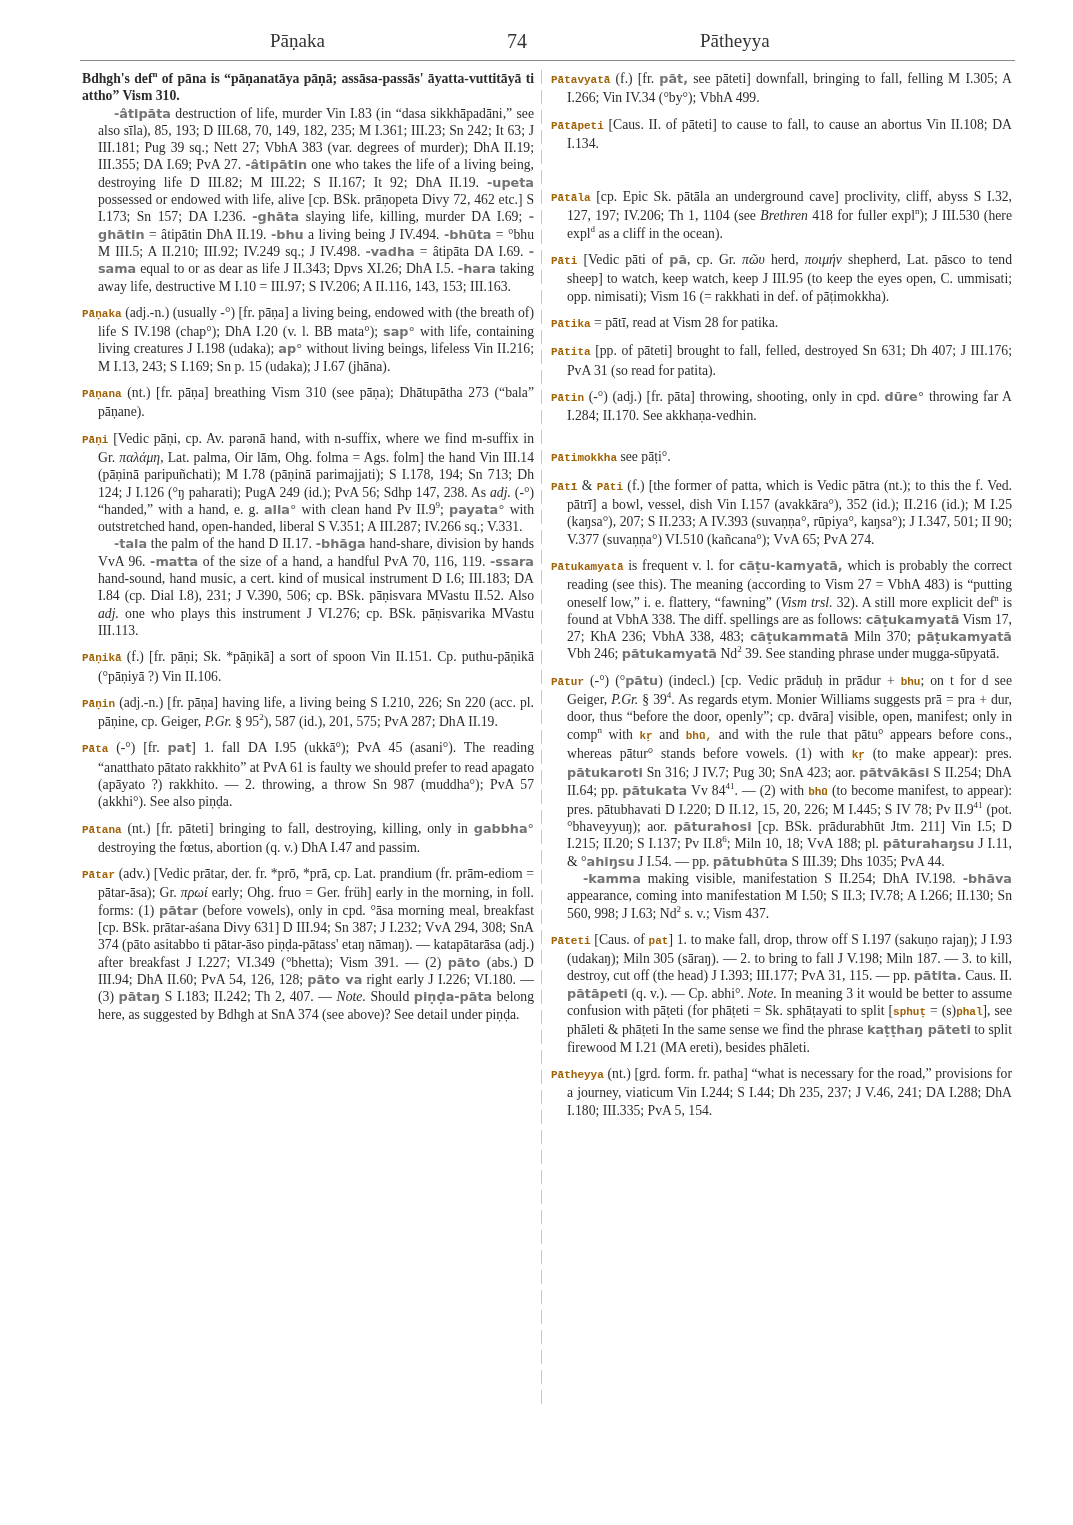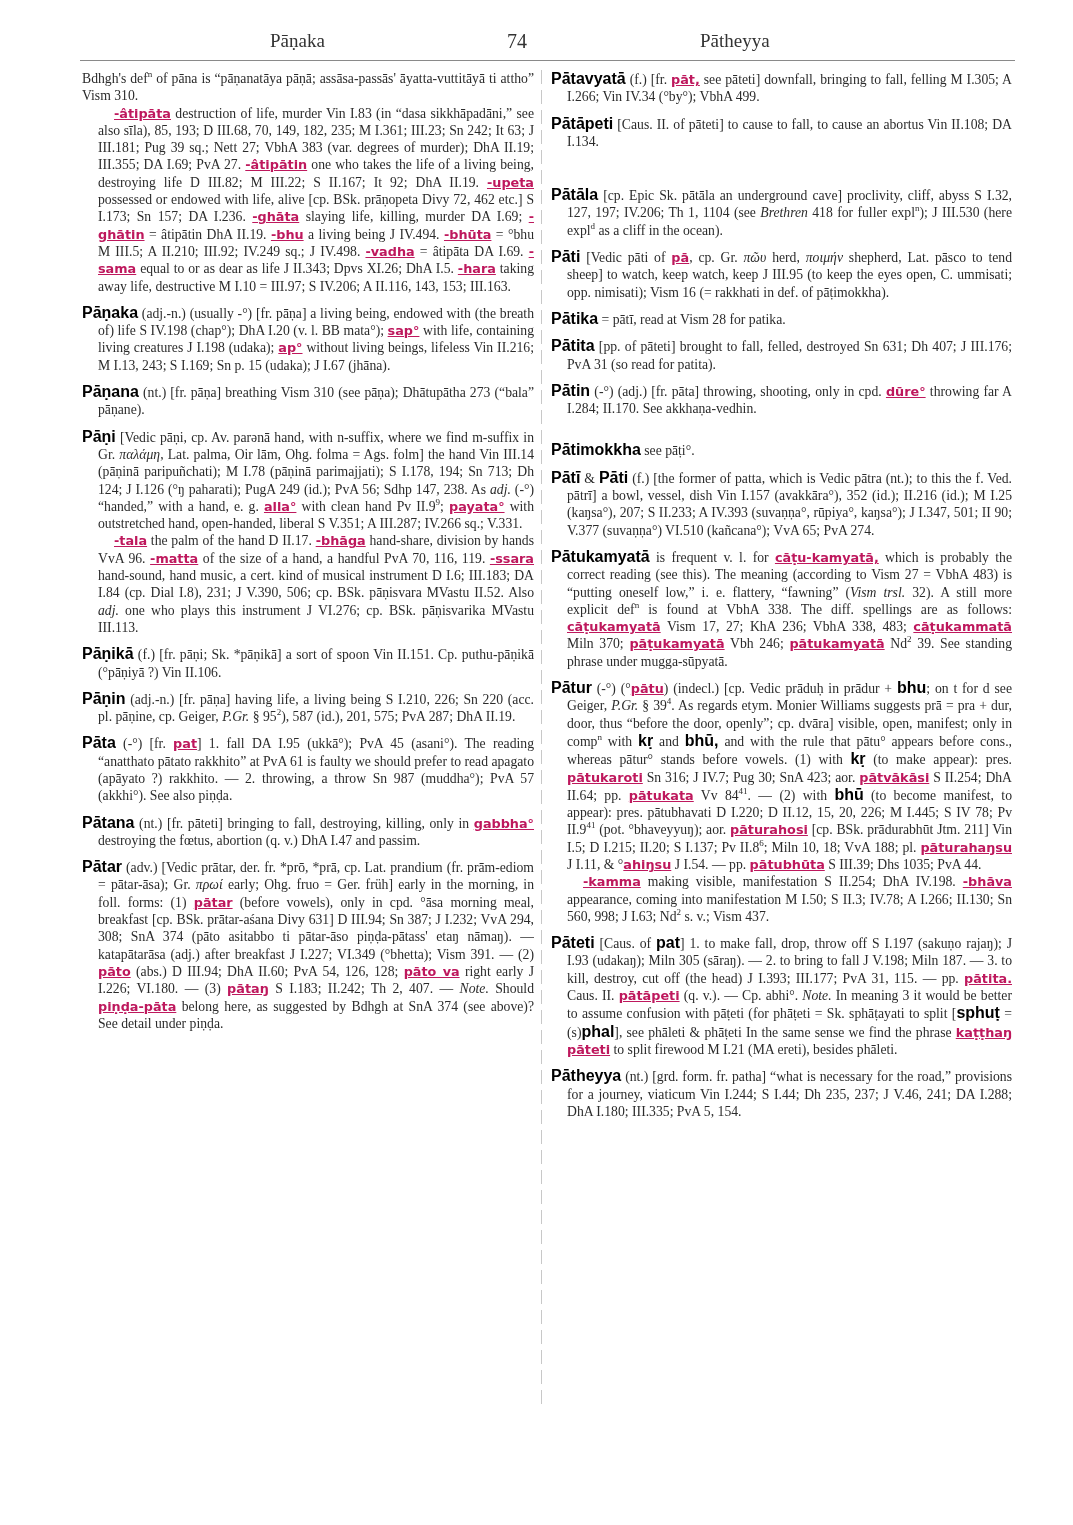--- a/index.html
+++ b/index.html
@@ -26,38 +26,38 @@
   .col-left { left: 82px; width: 452px; }
   .col-right { left: 551px; width: 461px; }
   .col-divider {
     position: absolute; left: 541px; top: 70px; width: 1px; height: 1340px;
     background: repeating-linear-gradient(#c8c8c8 0 14px, transparent 14px 20px);
   }
   .entry { margin: 0 0 9px 0; padding-left: 16px; text-indent: -16px; }
   .entry.cont { padding-left: 0; text-indent: 0; }
   .entry .sub { display: block; text-indent: 16px; padding-left: 0; margin-left: -16px; padding-left: 16px; }
   .entry.cont .sub { margin-left: 16px; padding-left: 0; }
-  .hw { font-family: Liberation Sans, sans-serif; font-weight: bold; font-size: 16px; color: #000000; }
-  .b { font-family: "DejaVu Sans", sans-serif; font-weight: bold; font-size: 12.8px; color: #be185d; text-decoration: underline; }
+  .hw { font-family: Liberation Mono, monospace; font-weight: bold; font-size: 11px; color: #a16207; }
+  .b { font-family: "DejaVu Sans", sans-serif; font-weight: bold; font-size: 12.8px; color: #737373; }
   .i { font-style: italic; }
   sup { font-size: 9px; line-height: 0; }
 </style>
 </head>
 <body>
 
 <div class="page-header">
   <span class="hdr hdr-left">Pāṇaka</span>
   <span class="hdr hdr-center">74</span>
   <span class="hdr hdr-right">Pātheyya</span>
 </div>
 <div class="header-rule"></div>
 
 <div class="column col-left" id="col-0">
     <div class="entry cont">
-      <span style="display: block;"><span>Bdhgh's def</span><sup>n</sup><span> of pāna is “pāṇanatāya pāṇā; assāsa-passās' āyatta-vuttitāyā ti attho” Vism 310.</span></span>
+      <span style="display: block; font-weight: bold;"><span>Bdhgh's def</span><sup>n</sup><span> of pāna is “pāṇanatāya pāṇā; assāsa-passās' āyatta-vuttitāyā ti attho” Vism 310.</span></span>
       <span class="sub" style="text-indent: 16px;"><span class="b">-âtipāta</span><span> destruction of life, murder Vin I.83 (in “dasa sikkhāpadāni,” see also sīla), 85, 193; D III.68, 70, 149, 182, 235; M I.361; III.23; Sn 242; It 63; J III.181; Pug 39 sq.; Nett 27; VbhA 383 (var. degrees of murder); DhA II.19; III.355; DA I.69; PvA 27. </span><span class="b">-âtipātin</span><span> one who takes the life of a living being, destroying life D III.82; M III.22; S II.167; It 92; DhA II.19. </span><span class="b">-upeta</span><span> possessed or endowed with life, alive [cp. BSk. prāṇopeta Divy 72, 462 etc.] S I.173; Sn 157; DA I.236. </span><span class="b">-ghāta</span><span> slaying life, killing, murder DA I.69; </span><span class="b">-ghātin</span><span> = âtipātin DhA II.19. </span><span class="b">-bhu</span><span> a living being J IV.494. </span><span class="b">-bhūta</span><span> = °bhu M III.5; A II.210; III.92; IV.249 sq.; J IV.498. </span><span class="b">-vadha</span><span> = âtipāta DA I.69. </span><span class="b">-sama</span><span> equal to or as dear as life J II.343; Dpvs XI.26; DhA I.5. </span><span class="b">-hara</span><span> taking away life, destructive M I.10 = III.97; S IV.206; A II.116, 143, 153; III.163.</span></span>
     </div>
     <div class="entry">
       <span style="display: block;"><span class="hw">Pāṇaka</span><span> (adj.-n.) (usually -°) [fr. pāṇa] a living being, endowed with (the breath of) life S IV.198 (chap°); DhA I.20 (v. l. BB mata°); </span><span class="b">sap°</span><span> with life, containing living creatures J I.198 (udaka); </span><span class="b">ap°</span><span> without living beings, lifeless Vin II.216; M I.13, 243; S I.169; Sn p. 15 (udaka); J I.67 (jhāna).</span></span>
     </div>
     <div class="entry">
       <span style="display: block;"><span class="hw">Pāṇana</span><span> (nt.) [fr. pāṇa] breathing Vism 310 (see pāṇa); Dhātupātha 273 (“bala” pāṇane).</span></span>
     </div>
     <div class="entry">
       <span style="display: block;"><span class="hw">Pāṇi</span><span> [Vedic pāṇi, cp. Av. parənā hand, with n-suffix, where we find m-suffix in Gr. </span><span class="i">παλάμη</span><span>, Lat. palma, Oir lām, Ohg. folma = Ags. folm] the hand Vin III.14 (pāṇinā paripuñchati); M I.78 (pāṇinā parimajjati); S I.178, 194; Sn 713; Dh 124; J I.126 (°ŋ paharati); PugA 249 (id.); PvA 56; Sdhp 147, 238. As </span><span class="i">adj.</span><span> (-°) “handed,” with a hand, e. g. </span><span class="b">alla°</span><span> with clean hand Pv II.9</span><sup>9</sup><span>; </span><span class="b">payata°</span><span> with outstretched hand, open-handed, liberal S V.351; A III.287; IV.266 sq.; V.331.</span></span>

